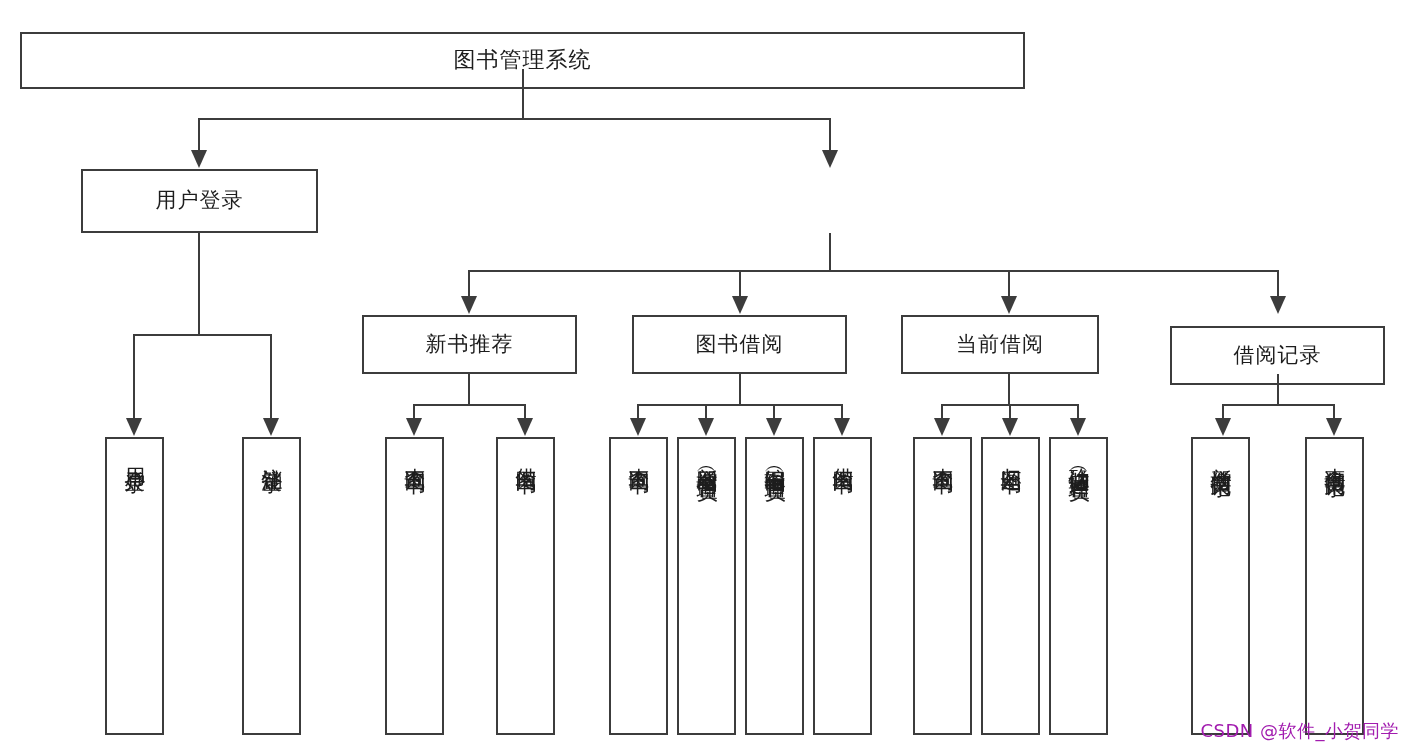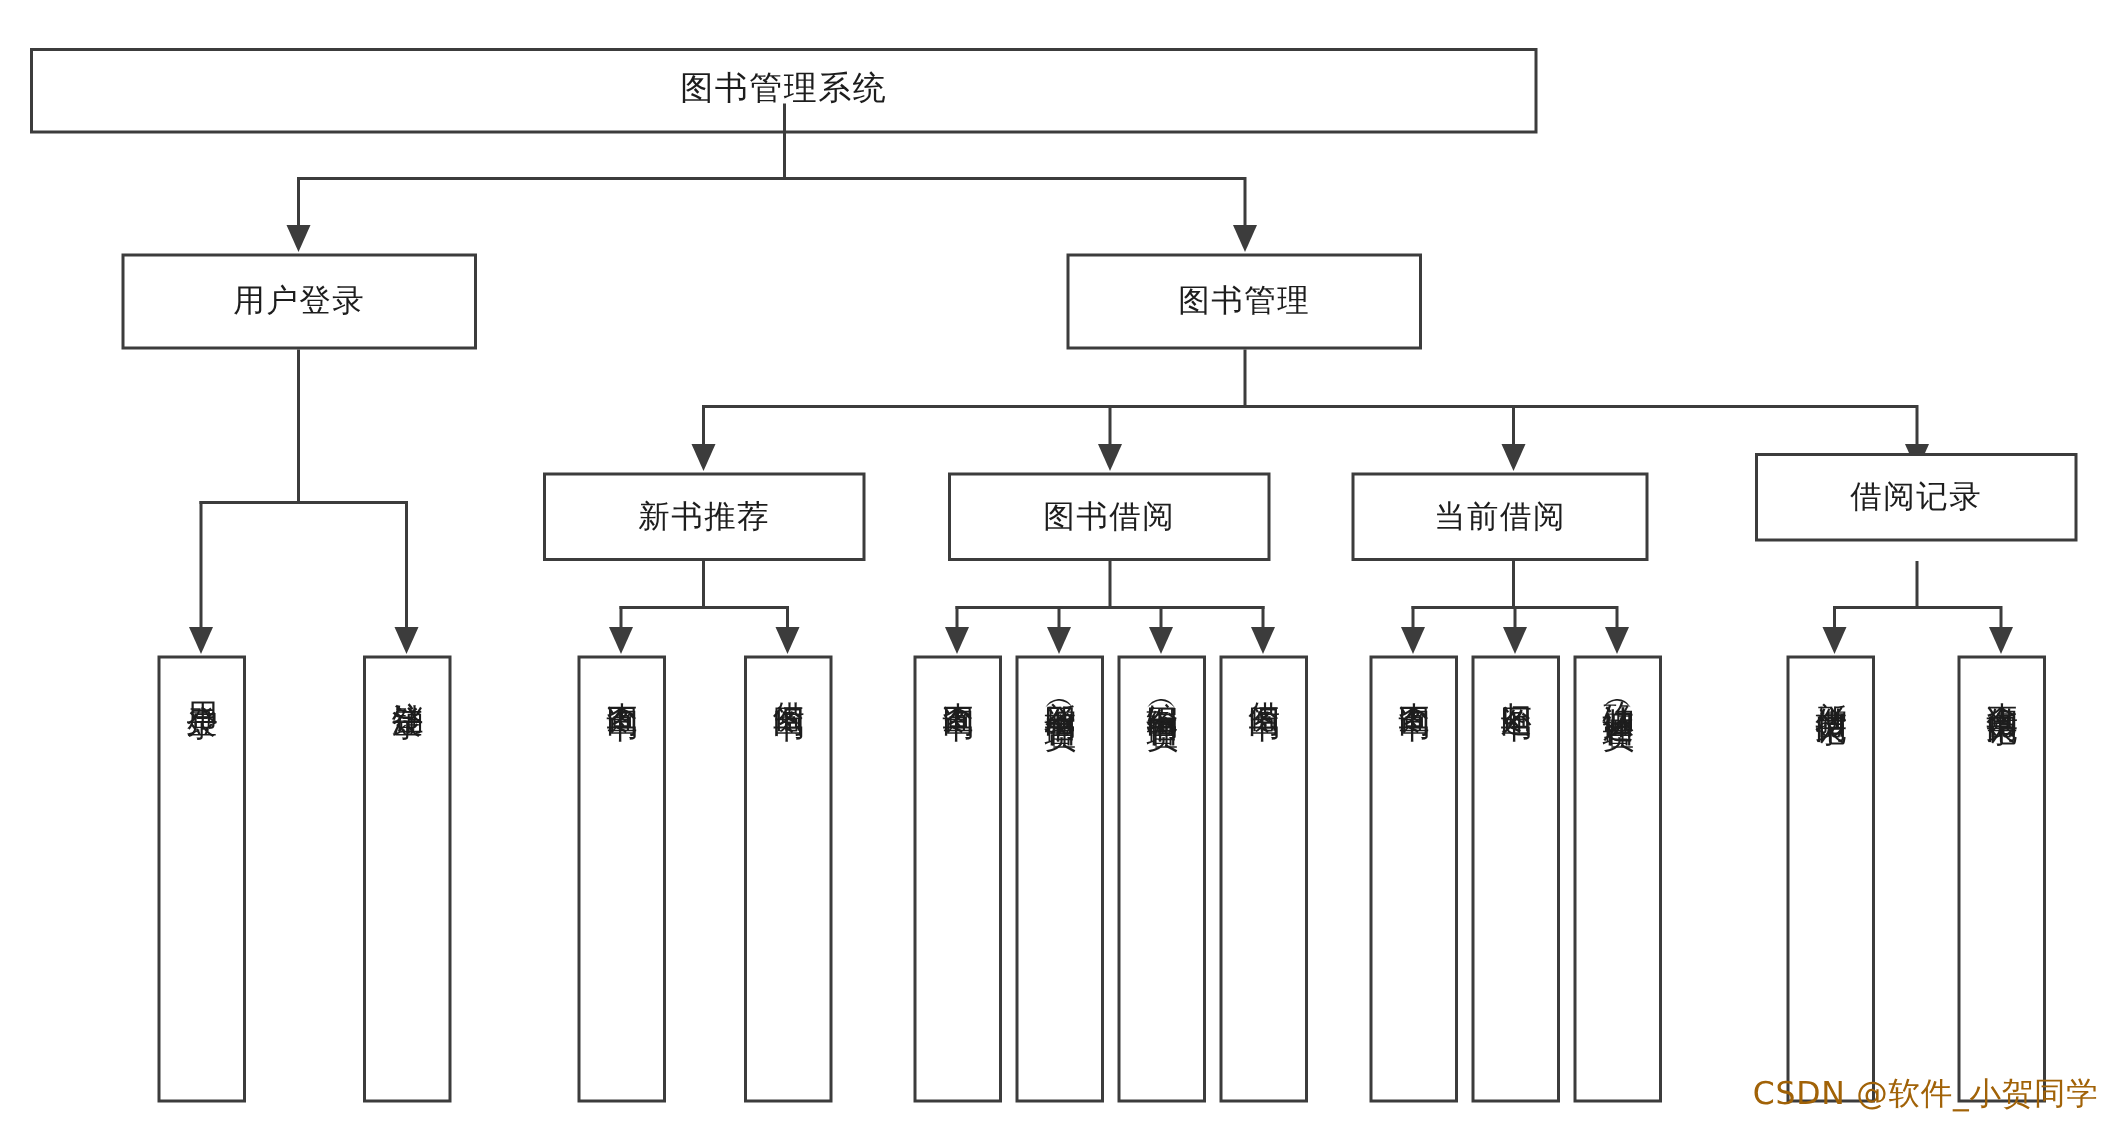--- a/index.html
+++ b/index.html
@@ -64,22 +64,22 @@
     height: 0;
     border-left: 8px solid transparent;
     border-right: 8px solid transparent;
     border-top: 18px solid #3c3c3c;
   }
   
   #watermark {
     position: absolute;
     right: 6px;
     bottom: 4px;
-    font-size: 21px;
-    color: #a16207;
+    font-size: 18px;
+    color: #a21caf;
     white-space: nowrap;
     letter-spacing: 0.5px;
     margin-left: 38px;
   }
 </style>
 </head>
 <body>
 
 <div id="canvas">
 
@@ -91,23 +91,20 @@
 
   <div class="line hline" style="left:198px; top:118px; width:632px;"></div>
 
   <div class="line vline" style="left:198px; top:118px; height:33px;"></div>
   <div class="arrow" style="left:191px; top:150px;"></div>
   <div class="line vline" style="left:829px; top:118px; height:33px;"></div>
   <div class="arrow" style="left:822px; top:150px;"></div>
 
   <div class="node h" style="left:81px; top:169px; width:237px; height:64px;">
     <span>用户登录</span>
-  </div>
-  <div class="node h" style="left:711px; top:169px; width:237px; height:64px;">
-    <span>图书管理</span>
   </div>
 
   <div class="line vline" style="left:198px; top:233px; height:102px;"></div>
   <div class="line hline" style="left:133px; top:334px; width:137px;"></div>
   <div class="line vline" style="left:133px; top:334px; height:85px;"></div>
   <div class="arrow" style="left:126px; top:418px;"></div>
   <div class="line vline" style="left:270px; top:334px; height:85px;"></div>
   <div class="arrow" style="left:263px; top:418px;"></div>
 
   <div class="line vline" style="left:829px; top:233px; height:38px;"></div>
@@ -127,21 +124,21 @@
 
   <div class="node h" style="left:362px; top:315px; width:215px; height:59px;text-align:right;">
     <span>新书推荐</span>
   </div>
   <div class="node h" style="left:632px; top:315px; width:215px; height:59px;">
     <span>图书借阅</span>
   </div>
   <div class="node h" style="left:901px; top:315px; width:198px; height:59px;">
     <span>当前借阅</span>
   </div>
-  <div class="node h" style="left:1170px; top:302px; width:215px; height:59px;">
+  <div class="node h" style="left:1170px; top:326px; width:215px; height:59px;">
     <span>借阅记录</span>
   </div>
 
   <div class="line vline" style="left:468px; top:374px; height:31px;"></div>
   <div class="line hline" style="left:413px; top:404px; width:112px;"></div>
   <div class="line vline" style="left:413px; top:404px; height:15px;"></div>
   <div class="arrow" style="left:406px; top:418px;"></div>
   <div class="line vline" style="left:524px; top:404px; height:15px;"></div>
   <div class="arrow" style="left:517px; top:418px;"></div>
 

